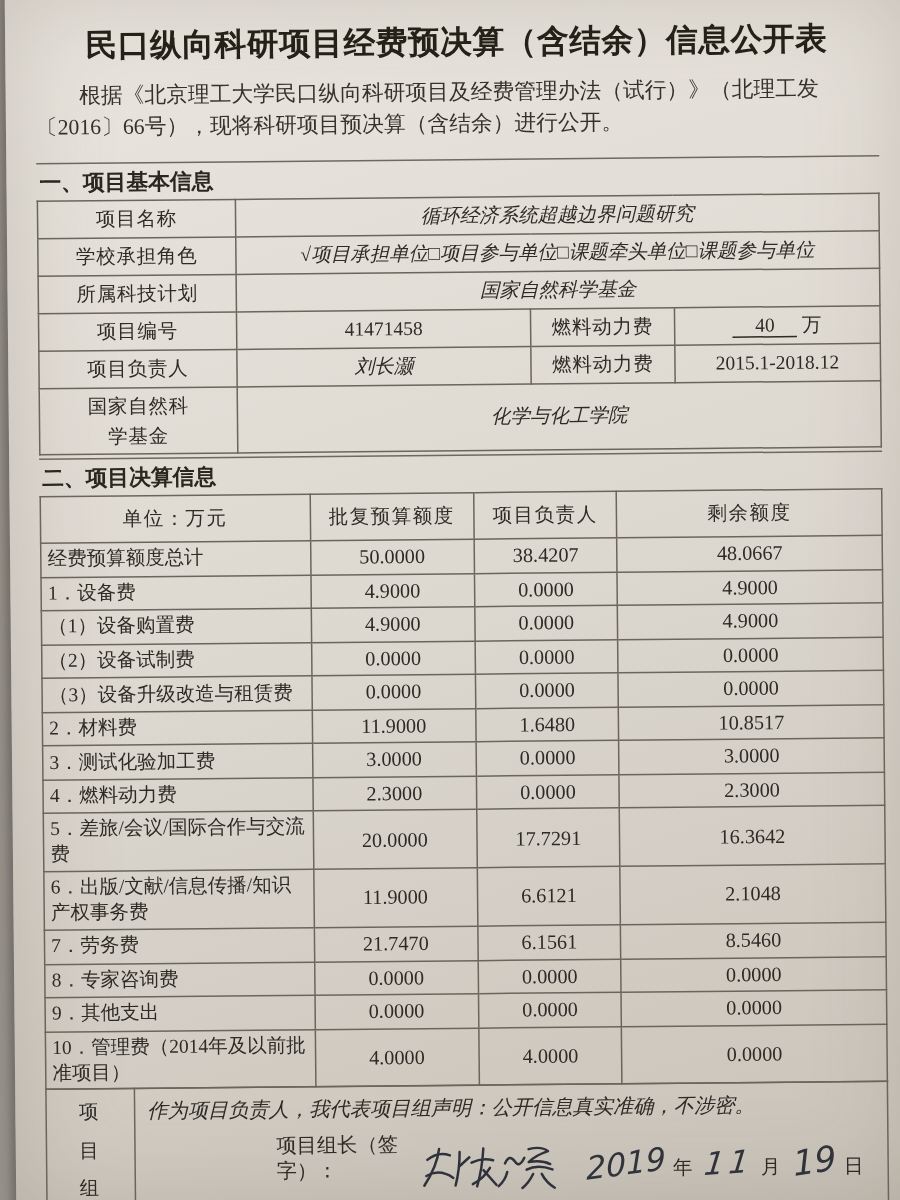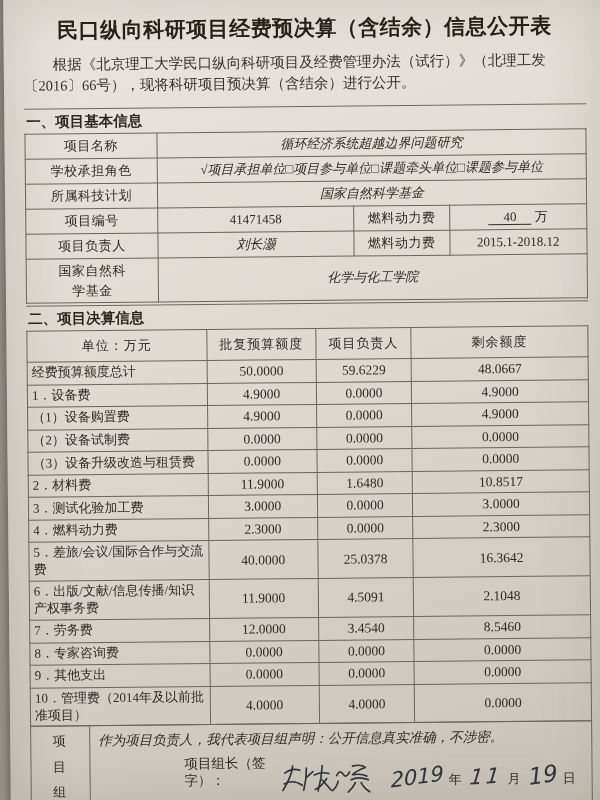--- a/index.html
+++ b/index.html
@@ -129,21 +129,21 @@
       <tbody>
           <tr class="head">
         <td>单位：万元</td>
         <td>批复预算额度</td>
         <td>项目负责人</td>
         <td>剩余额度</td>
       </tr>
       <tr>
         <td class="lb">经费预算额度总计</td>
         <td class="nm">50.0000</td>
-        <td class="nm">59.6229</td>
+        <td class="nm">38.4207</td>
         <td class="nm">48.0667</td>
       </tr>
       <tr>
         <td class="lb">1．设备费</td>
         <td class="nm">4.9000</td>
         <td class="nm">0.0000</td>
         <td class="nm">4.9000</td>
       </tr>
       <tr>
         <td class="lb">（1）设备购置费</td>
@@ -176,34 +176,34 @@
         <td class="nm">3.0000</td>
       </tr>
       <tr>
         <td class="lb">4．燃料动力费</td>
         <td class="nm">2.3000</td>
         <td class="nm">0.0000</td>
         <td class="nm">2.3000</td>
       </tr>
       <tr>
         <td class="lb">5．差旅/会议/国际合作与交流费</td>
-        <td class="nm">40.0000</td>
-        <td class="nm">25.0378</td>
+        <td class="nm">20.0000</td>
+        <td class="nm">17.7291</td>
         <td class="nm">16.3642</td>
       </tr>
       <tr>
         <td class="lb">6．出版/文献/信息传播/知识产权事务费</td>
         <td class="nm">11.9000</td>
-        <td class="nm">4.5091</td>
+        <td class="nm">6.6121</td>
         <td class="nm">2.1048</td>
       </tr>
       <tr>
         <td class="lb">7．劳务费</td>
-        <td class="nm">12.0000</td>
-        <td class="nm">3.4540</td>
+        <td class="nm">21.7470</td>
+        <td class="nm">6.1561</td>
         <td class="nm">8.5460</td>
       </tr>
       <tr>
         <td class="lb">8．专家咨询费</td>
         <td class="nm">0.0000</td>
         <td class="nm">0.0000</td>
         <td class="nm">0.0000</td>
       </tr>
       <tr>
         <td class="lb">9．其他支出</td>

